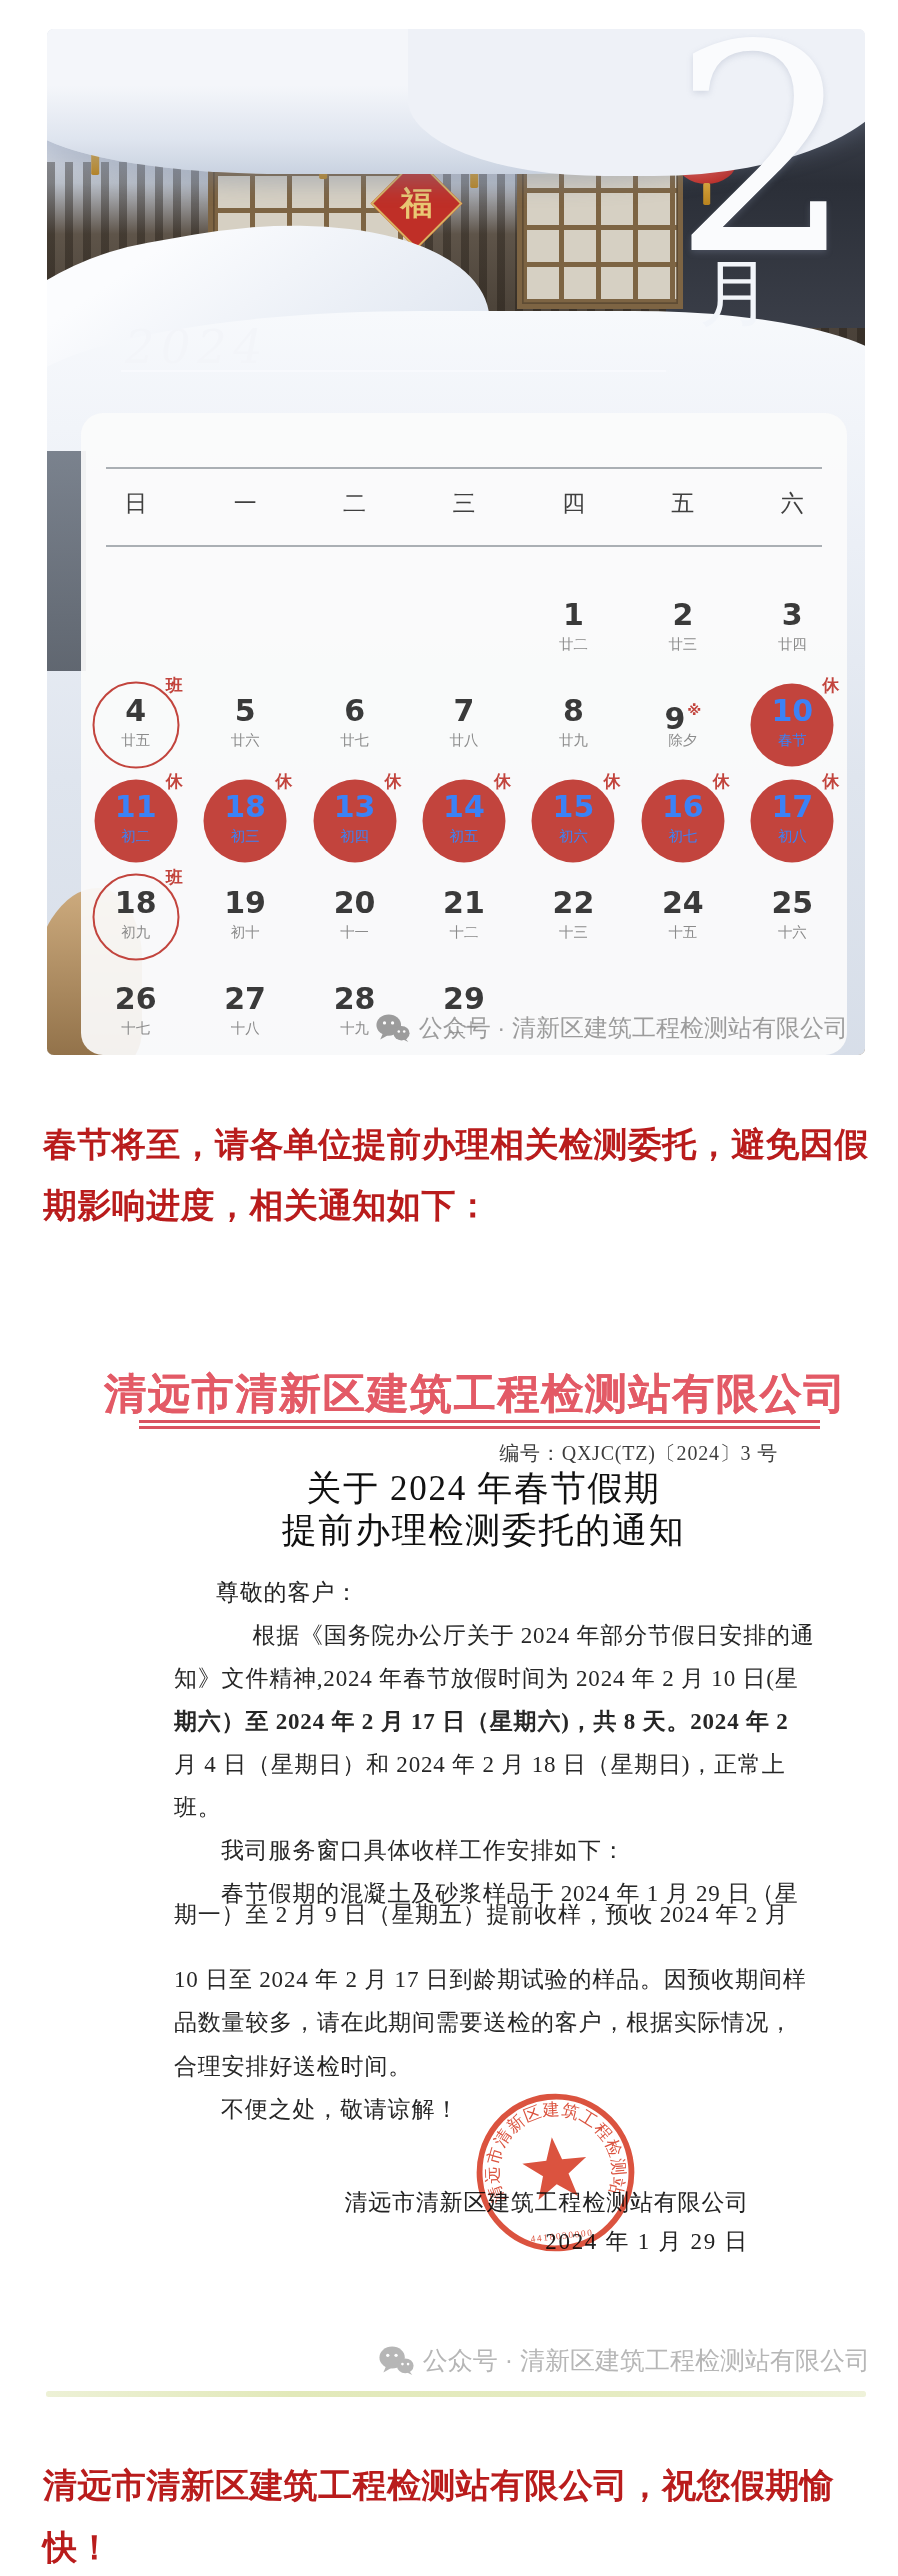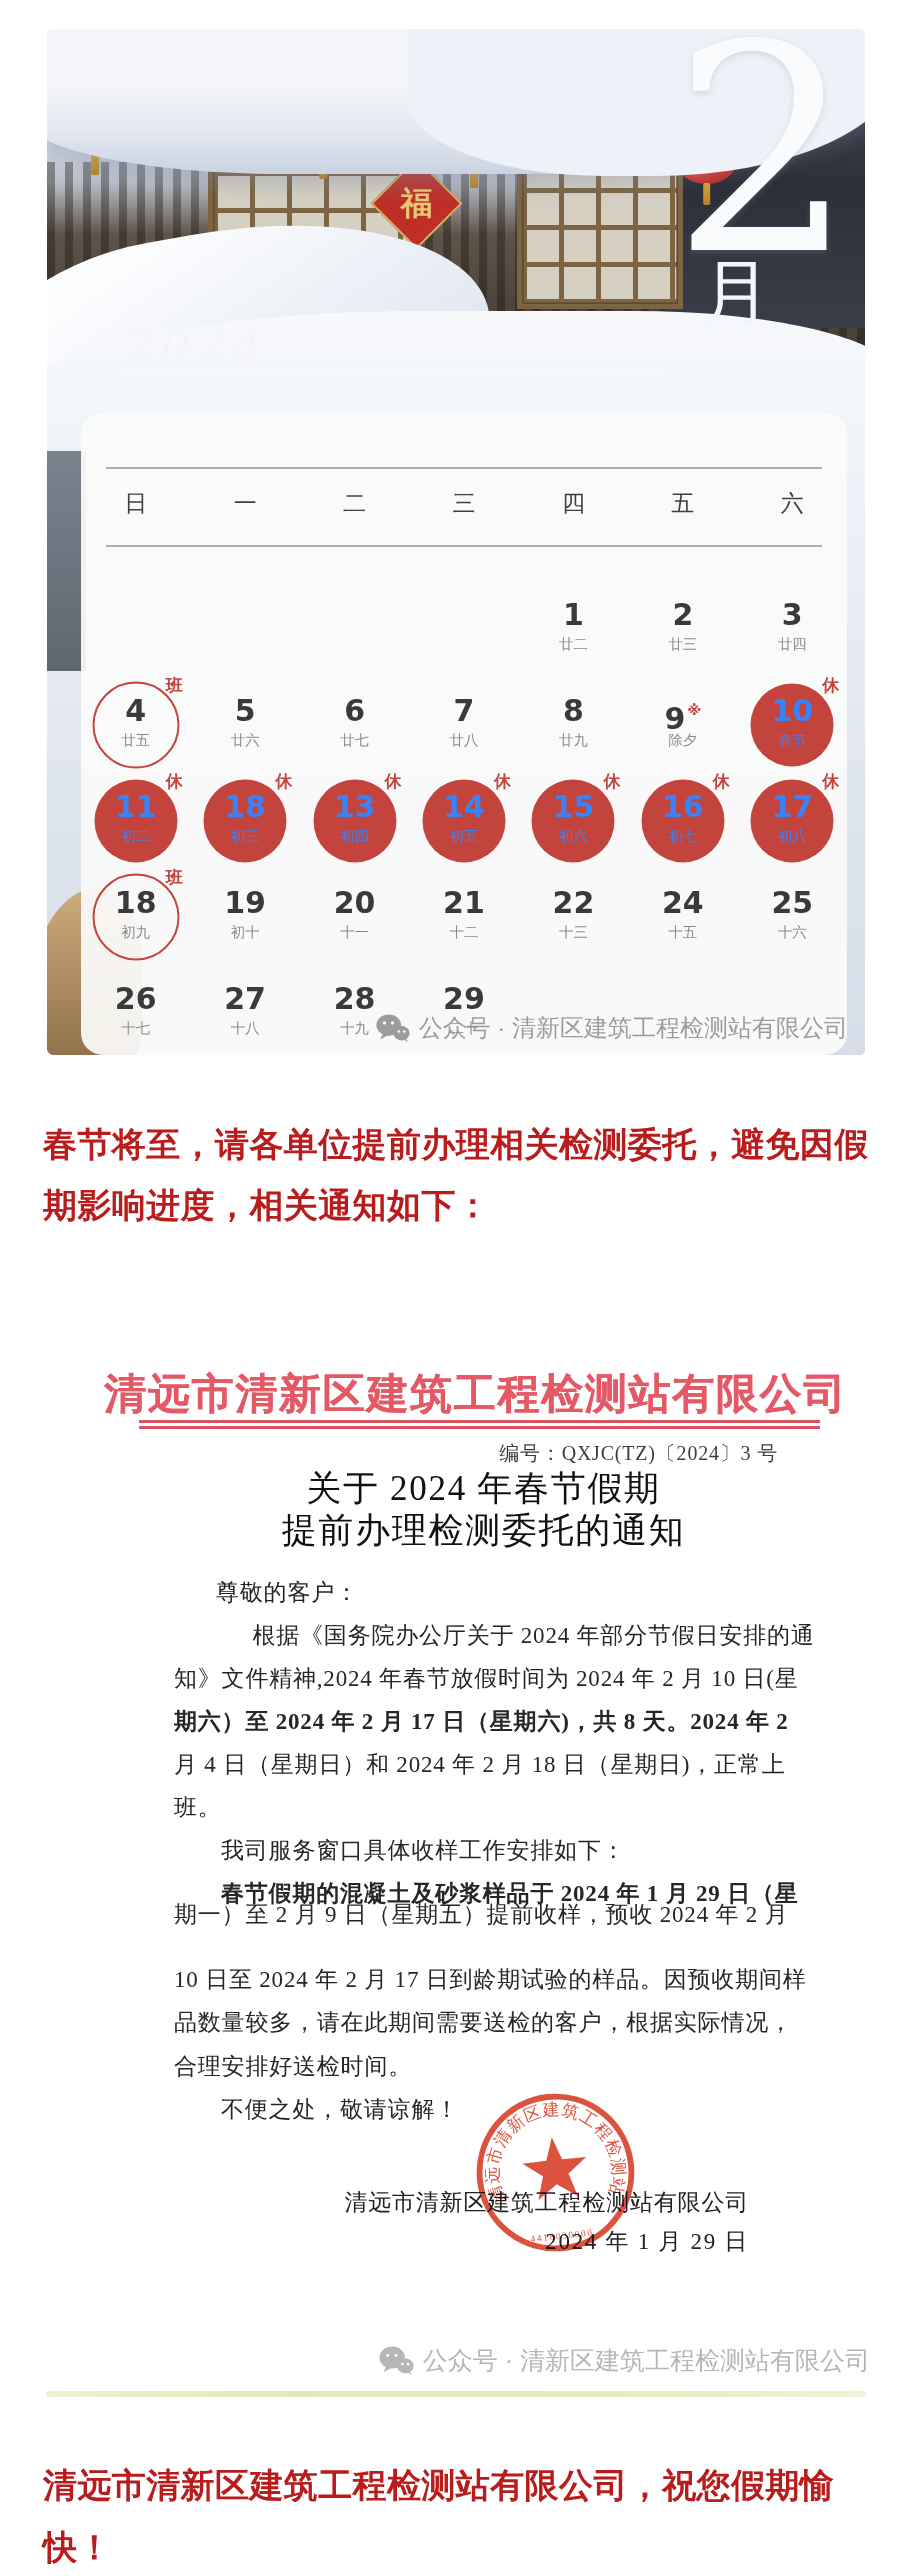--- a/index.html
+++ b/index.html
@@ -308,21 +308,21 @@
     <div class="doc-title dt1">关于 2024 年春节假期</div>
     <div class="doc-title dt2">提前办理检测委托的通知</div>
     <div class="salute">尊敬的客户：</div>
     <div id="doc-body">
         <div class="body-line indent" style="top: 269px; text-align: center;">根据《国务院办公厅关于 2024 年部分节假日安排的通</div>
         <div class="body-line" style="top: 312px;">知》文件精神,2024 年春节放假时间为 2024 年 2 月 10 日(星</div>
         <div class="body-line" style="top: 355px; font-weight: bold;">期六）至 2024 年 2 月 17 日（星期六)，共 8 天。2024 年 2</div>
         <div class="body-line" style="top: 398px;">月 4 日（星期日）和 2024 年 2 月 18 日（星期日)，正常上</div>
         <div class="body-line" style="top: 441px;">班。</div>
         <div class="body-line indent" style="top: 484px;">我司服务窗口具体收样工作安排如下：</div>
-        <div class="body-line indent" style="top: 527px; font-weight: bold;">春节假期的混凝土及砂浆样品于 2024 年 1 月 29 日（星</div>
+        <div class="body-line indent" style="top: 527px;">春节假期的混凝土及砂浆样品于 2024 年 1 月 29 日（星</div>
         <div class="body-line" style="top: 548px;">期一）至 2 月 9 日（星期五）提前收样，预收 2024 年 2 月</div>
         <div class="body-line" style="top: 613px;">10 日至 2024 年 2 月 17 日到龄期试验的样品。因预收期间样</div>
         <div class="body-line" style="top: 656px;">品数量较多，请在此期间需要送检的客户，根据实际情况，</div>
         <div class="body-line" style="top: 700px;">合理安排好送检时间。</div>
         <div class="body-line indent" style="top: 743px;">不便之处，敬请谅解！</div>
       </div>
     <div class="sig">清远市清新区建筑工程检测站有限公司</div>
     <div class="sig-date">2024 年 1 月 29 日</div>
 
     <svg class="stamp" viewBox="0 0 198 198">

